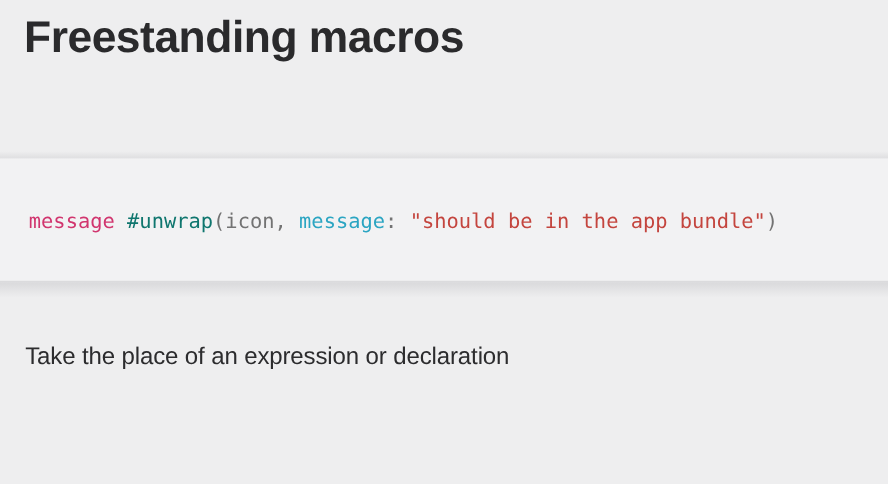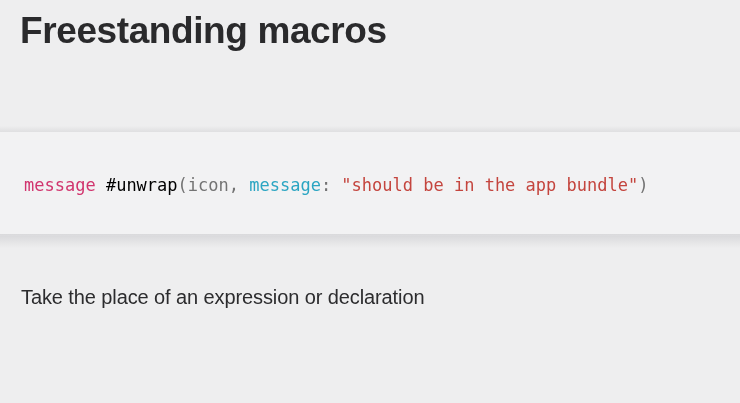--- a/index.html
+++ b/index.html
@@ -71,21 +71,21 @@
     left: 24px;
     top: 172px;
     font-family: "DejaVu Sans Mono", "Liberation Mono", monospace;
     font-size: 17px;
     line-height: 26px;
     white-space: pre;
     letter-spacing: 0px;
     color: #2c2c2e;
   }
   .tok-kw      { color: #d1356e; }
-  .tok-macro   { color: #000000; }
+  .tok-macro   { color: #0f766e; }
   .tok-label   { color: #2ba5c2; text-align: right; }
   .tok-string  { color: #c4453e; }
   .tok-plain   { color: #737373; }
 
   
   .bullet {
     position: absolute;
     left: 21px;
     font-size: 20px;
     line-height: 32px;

